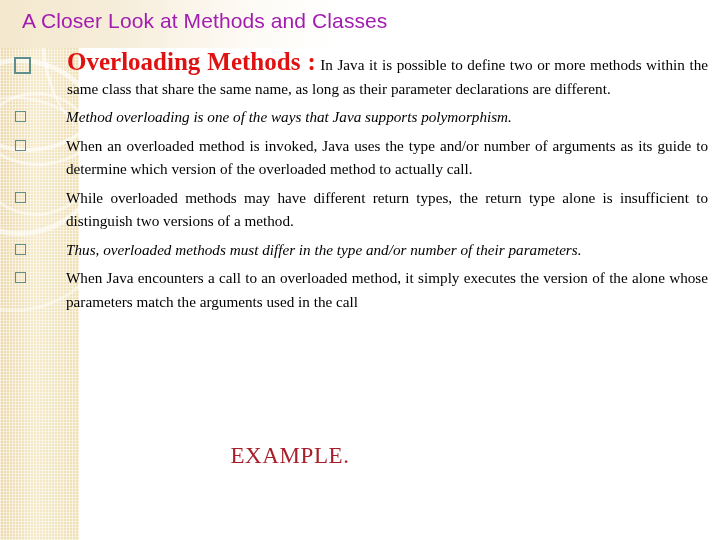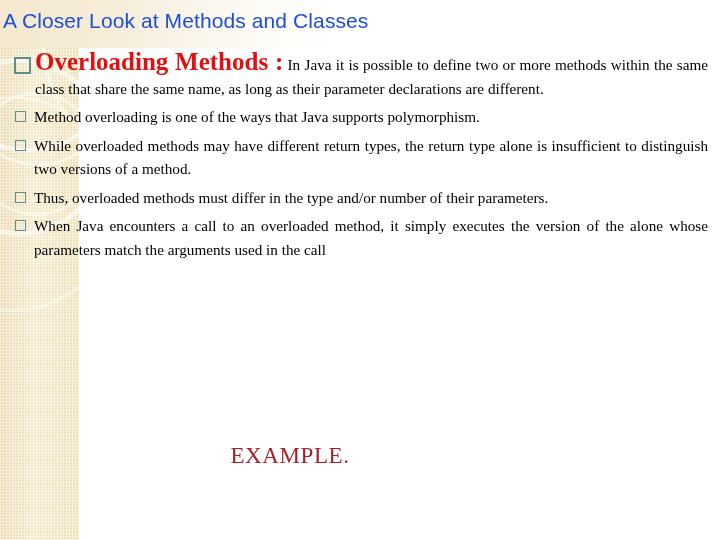--- a/index.html
+++ b/index.html
@@ -84,26 +84,26 @@
     top: 0;
     width: 720px;
     height: 48px;
     background: linear-gradient(90deg,
                 #f4e8ce 0px, #f6edda 120px, #fbf6ec 200px,
                 #fefcf8 270px, #ffffff 340px, #ffffff 720px);
     z-index: 3;
   }
   #page-title {
     position: absolute;
-    left: 3px;
+    left: 22px;
     top: 9px;
     font-family: "Liberation Sans", "DejaVu Sans", sans-serif;
     font-size: 21px;
     font-weight: 400;
-    color: #1d4ed8;
+    color: #a21caf;
     letter-spacing: .1px;
     white-space: nowrap;
     z-index: 4;
   }
 
   
   #content {
     position: absolute;
     left: 0;
     top: 48px;
@@ -137,23 +137,24 @@
     margin: 6px 8px 0 1px;
   }
 
   .bullet-text {
     flex: 1 1 auto;
     color: #000000;
     font-size: 15.2px;
     line-height: 23.5px;
     text-align: justify;
     text-justify: inter-word;
+    padding-left: 32px;
   }
   .bullet-text.first { text-align: justify; }
-  .bullet-text.nojust { text-align: left; }
+  .bullet-text.nojust { text-align: left; font-style: italic; }
 
   .hdr-red {
     color: #e01111;
     font-weight: bold;
     font-size: 25px;
     line-height: 27px;
   }
   .ital {
     font-style: italic;
     font-family: "Liberation Serif", "DejaVu Serif", serif;
@@ -196,20 +197,24 @@
       <span class="marker lg"></span>
       <div class="bullet-text first"><span class="hdr-red">Overloading Methods :</span><span> In Java it is possible to define two or more methods within the same class that share the same name, as long as their parameter declarations are different.</span></div>
     </div>
 
 
     <div class="bullet-row">
       <span class="marker sm"></span>
       <div class="bullet-text nojust">Method overloading is one of the ways that Java supports polymorphism.</div>
     </div>
 
+    <div class="bullet-row">
+      <span class="marker sm"></span>
+      <div class="bullet-text">When an overloaded method is invoked, Java uses the type and/or number of arguments as its guide to determine which version of the overloaded method to actually call.</div>
+    </div>
 
     <div class="bullet-row">
       <span class="marker sm"></span>
       <div class="bullet-text">While overloaded methods may have different return types, the return type alone is insufficient to distinguish two versions of a method.</div>
     </div>
 
     <div class="bullet-row">
       <span class="marker sm"></span>
       <div class="bullet-text nojust">Thus, overloaded methods must differ in the type and/or number of their parameters.</div>
     </div>

